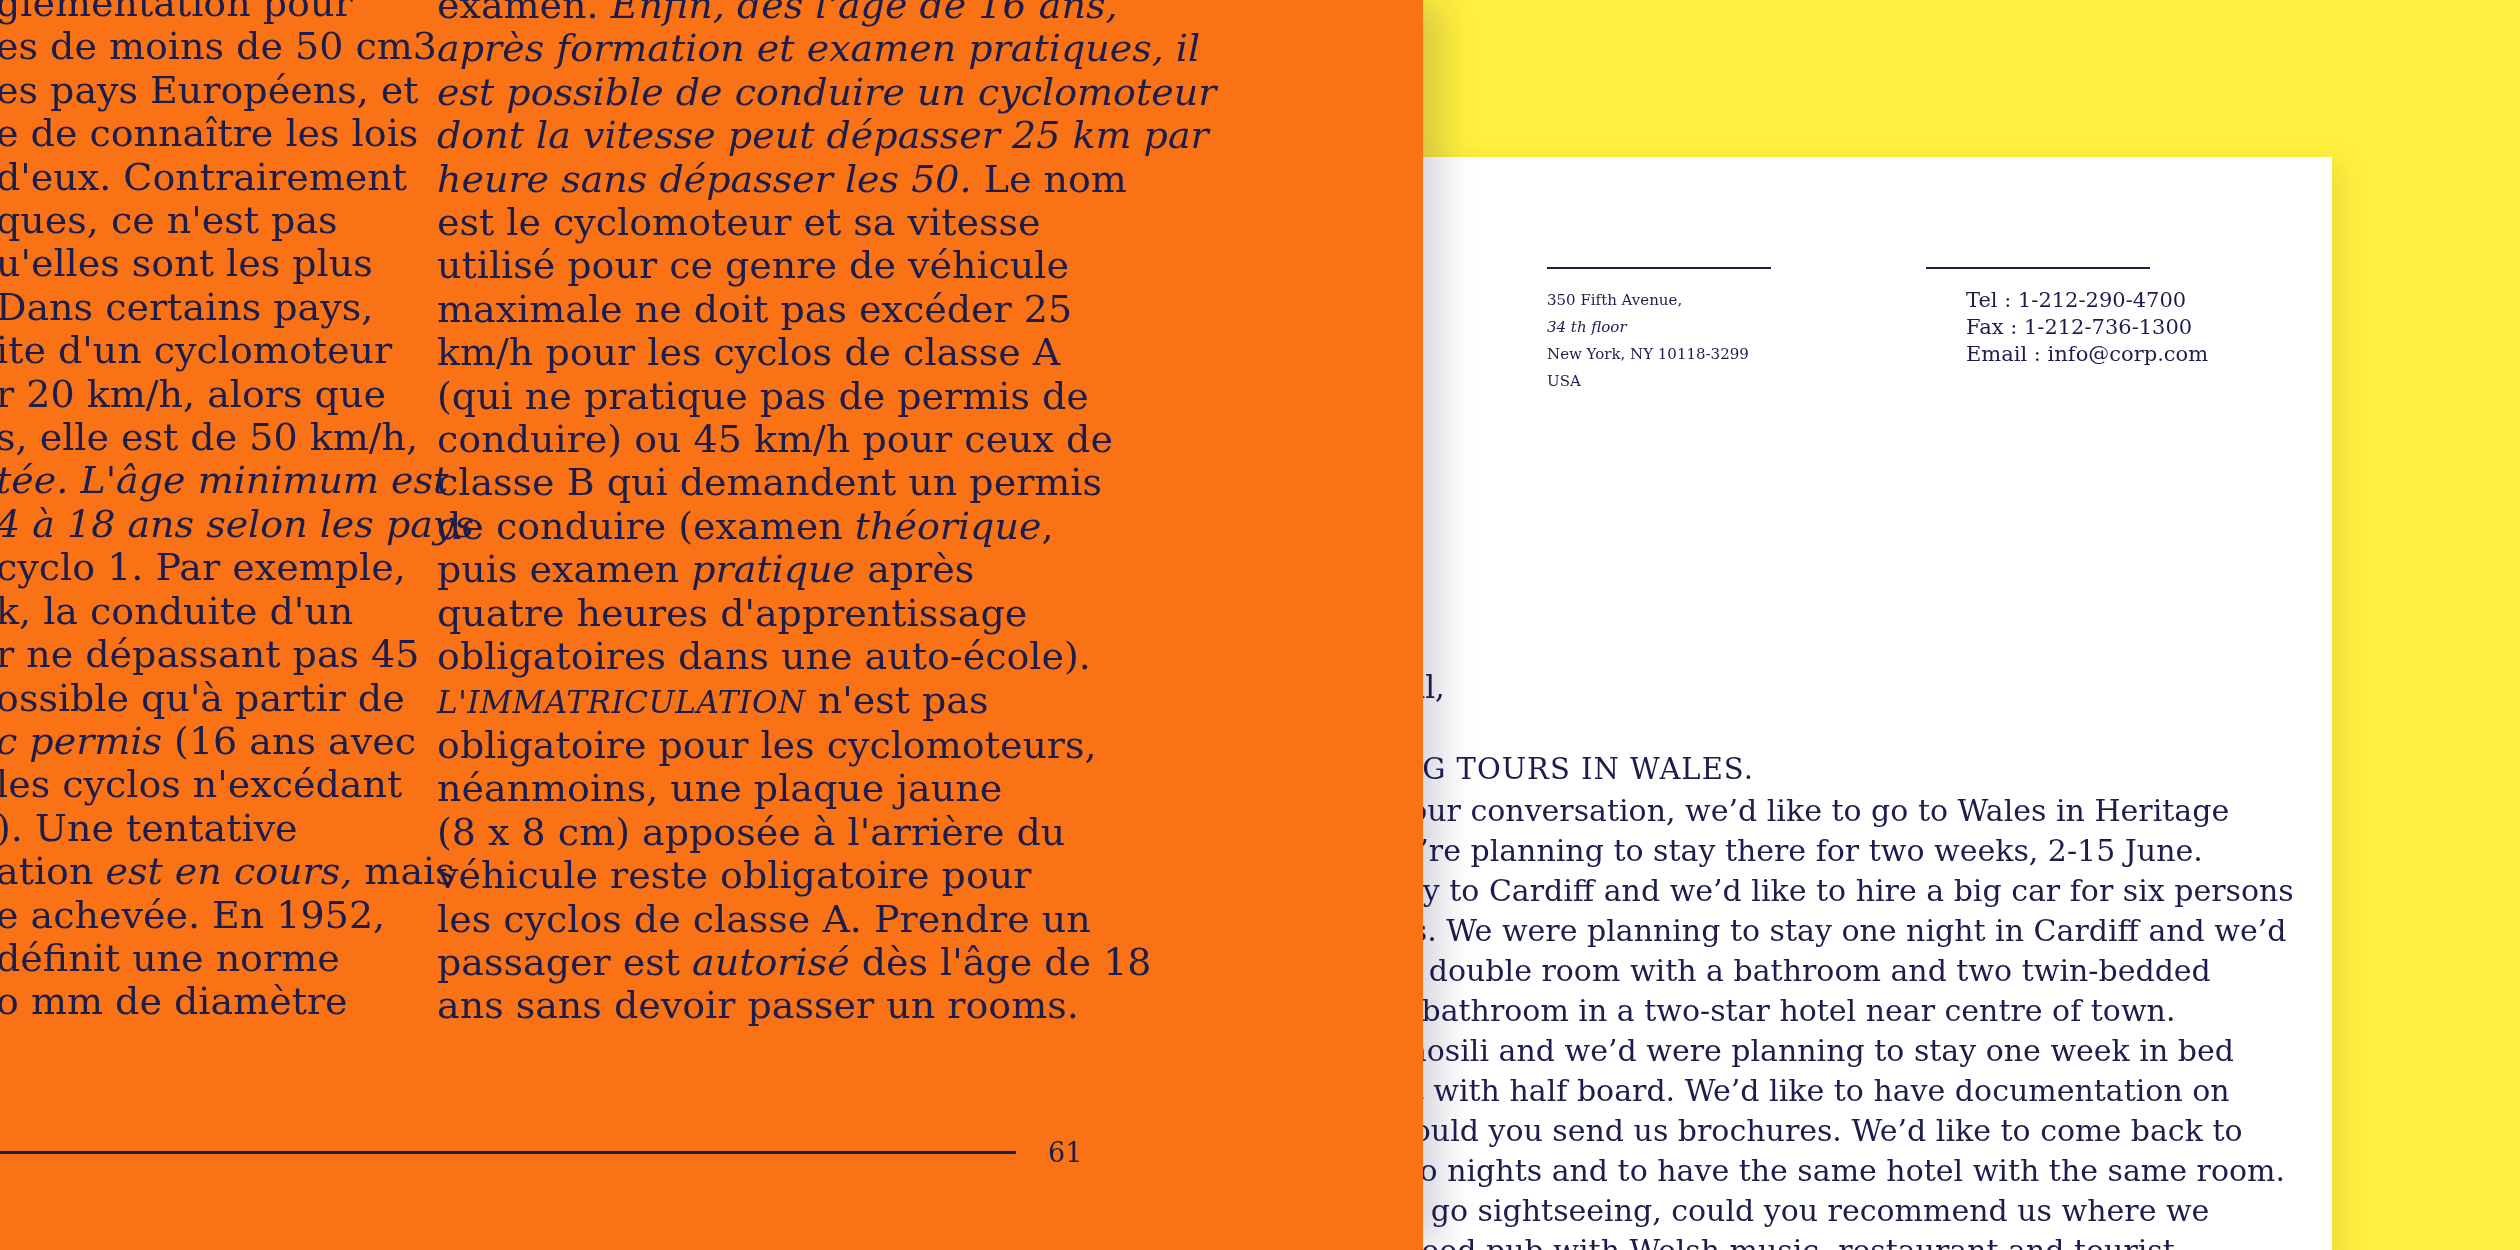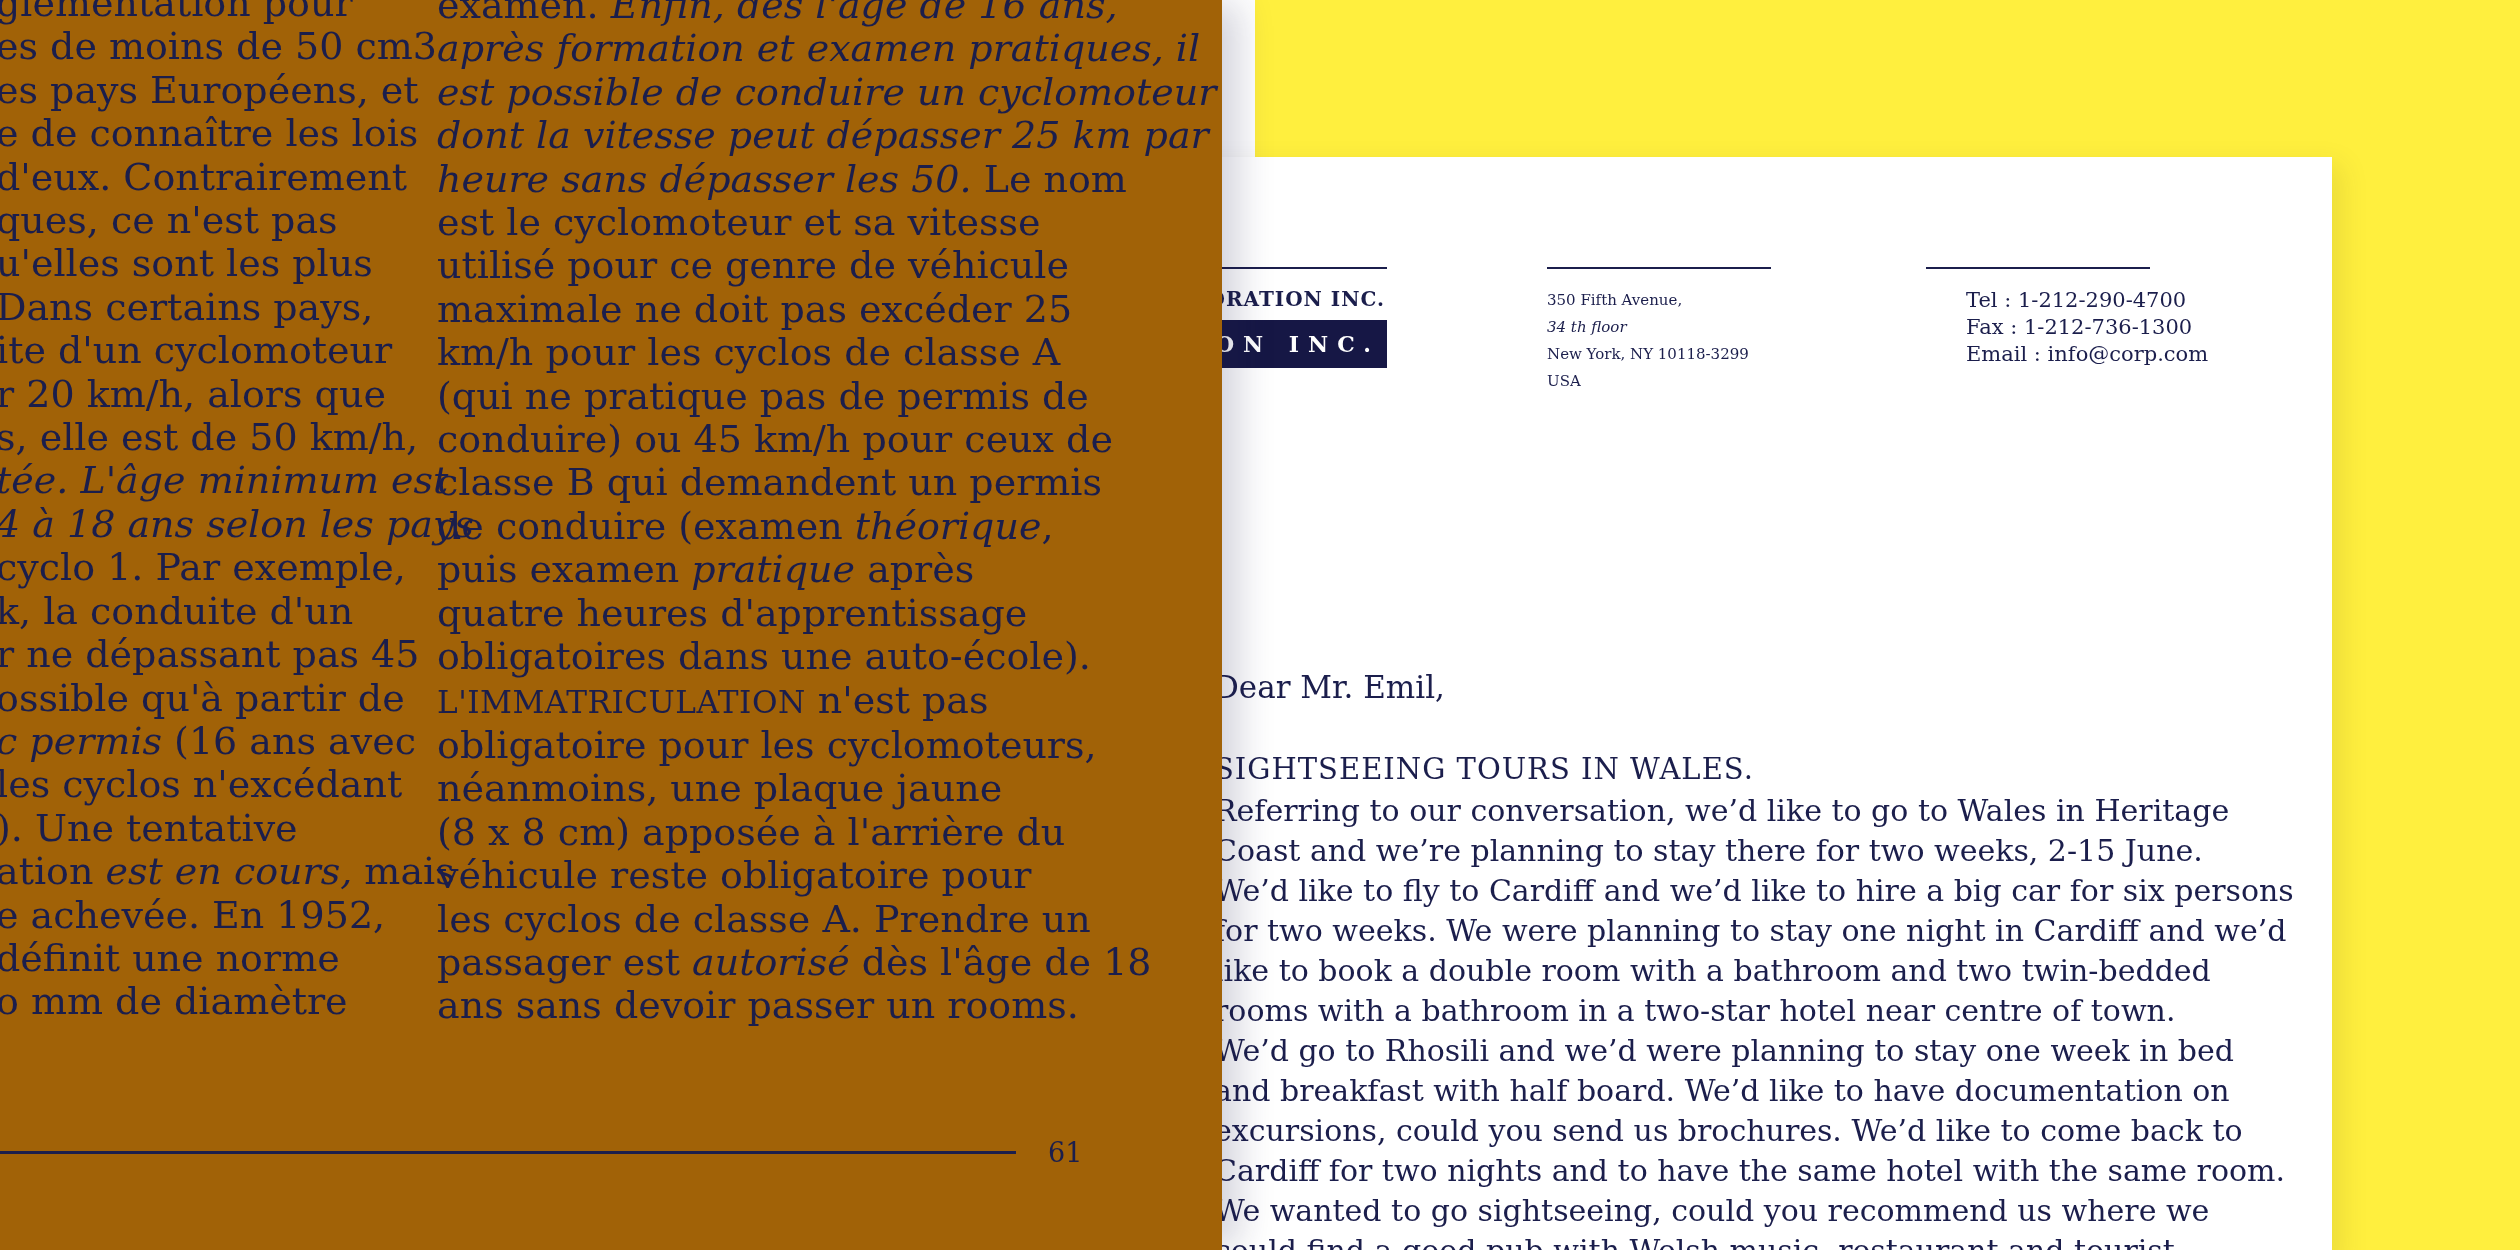--- a/index.html
+++ b/index.html
@@ -30,31 +30,31 @@
   .logo-box span{
     position:absolute;right:7px;top:0;line-height:48px;color:#ffffff;
     font-size:22px;letter-spacing:9px;font-weight:600;white-space:nowrap;
   }
   .address-block{position:absolute;left:397px;top:130px;font-size:15px;line-height:27px;}
   .contact-block{position:absolute;left:816px;top:130px;font-size:21px;line-height:27px;}
   .salutation{position:absolute;left:64px;top:512px;font-size:31px;white-space:nowrap;}
   .subject{position:absolute;left:64px;top:595px;font-size:29px;letter-spacing:1px;white-space:nowrap;}
   .letter-body{position:absolute;left:64px;top:634px;font-size:30px;line-height:40px;white-space:nowrap;}
   .french-page{
-    position:absolute;left:0;top:0;width:1222px;height:1250px;background:#a16207;
+    position:absolute;left:0;top:0;width:1423px;height:1250px;background:#f97316;
     box-shadow:20px 0 34px -4px rgba(30,32,75,0.20);z-index:3;overflow:hidden;
   }
   .col{position:absolute;font-size:38px;line-height:43.4px;white-space:nowrap;}
   .col1{left:-4px;top:-18px;}
   .col2{left:437px;top:-16px;}
   .footer-rule{position:absolute;left:0;top:1151px;width:1016px;height:3px;background:var(--navy);}
   .page-number{position:absolute;left:1048px;top:1137px;font-size:27px;text-align:center;}
   .tline{white-space:nowrap;}
   .seg-i{font-style:italic;}
-  .seg-sc{font-size:0.82em;letter-spacing:0.5px;}
+  .seg-sc{font-size:0.82em;letter-spacing:0.5px;font-style:italic;}
 </style>
 </head>
 <body>
 
 <div style="position:absolute;inset:0;">
 
   <div class="yellow-bg"></div>
 
   <div class="letter-page">
     <div class="lh-rule rule-logo"></div>

